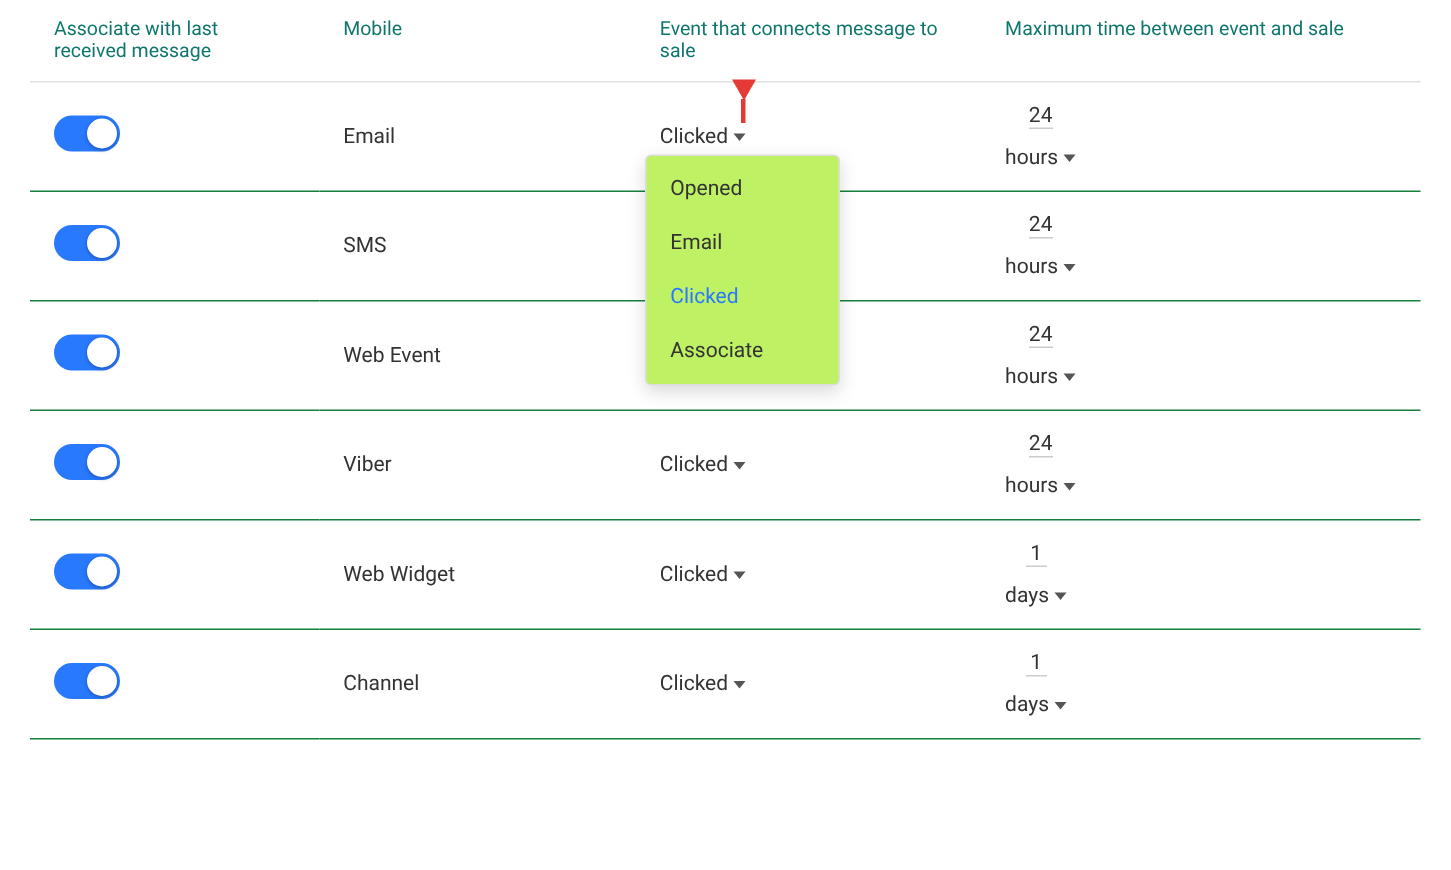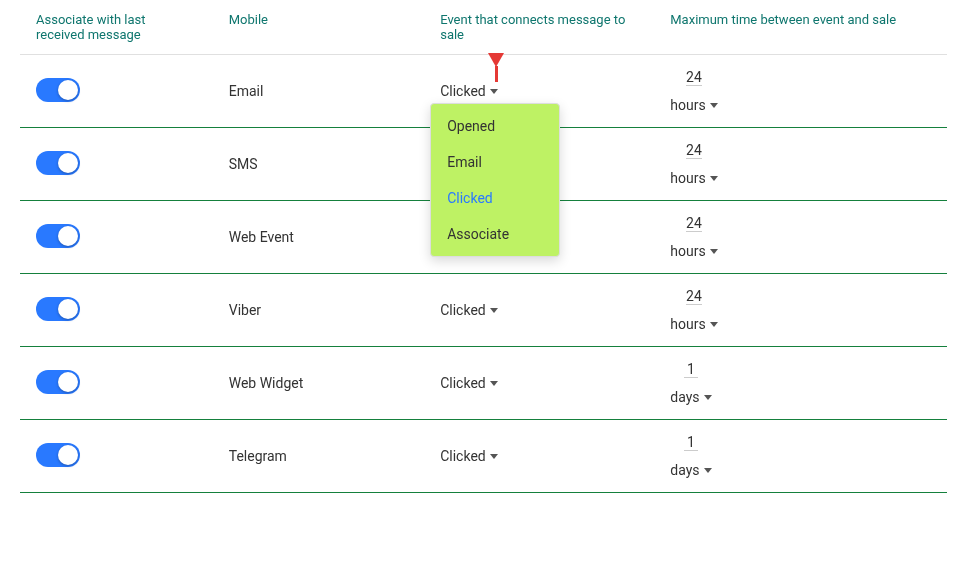--- a/index.html
+++ b/index.html
@@ -297,21 +297,21 @@
   </td>
         </tr>
         <tr>
           <td class="col-associate">
     <div class="toggle">
       <div class="toggle-track" style="background:#2979FF">
         <div class="toggle-thumb"></div>
       </div>
     </div>
   </td>
-          <td class="col-channel">Telegram</td>
+          <td class="col-channel">Channel</td>
           <td class="col-event dropdown-trigger-cell">
       <div class="select-wrapper">
         <span class="select-text">Clicked</span>
         <span class="chevron-down"></span>
       </div>
     </td>
           <td class="col-time">
     <div class="time-wrapper">
       <span class="time-number">1</span>
       <div class="select-wrapper">

